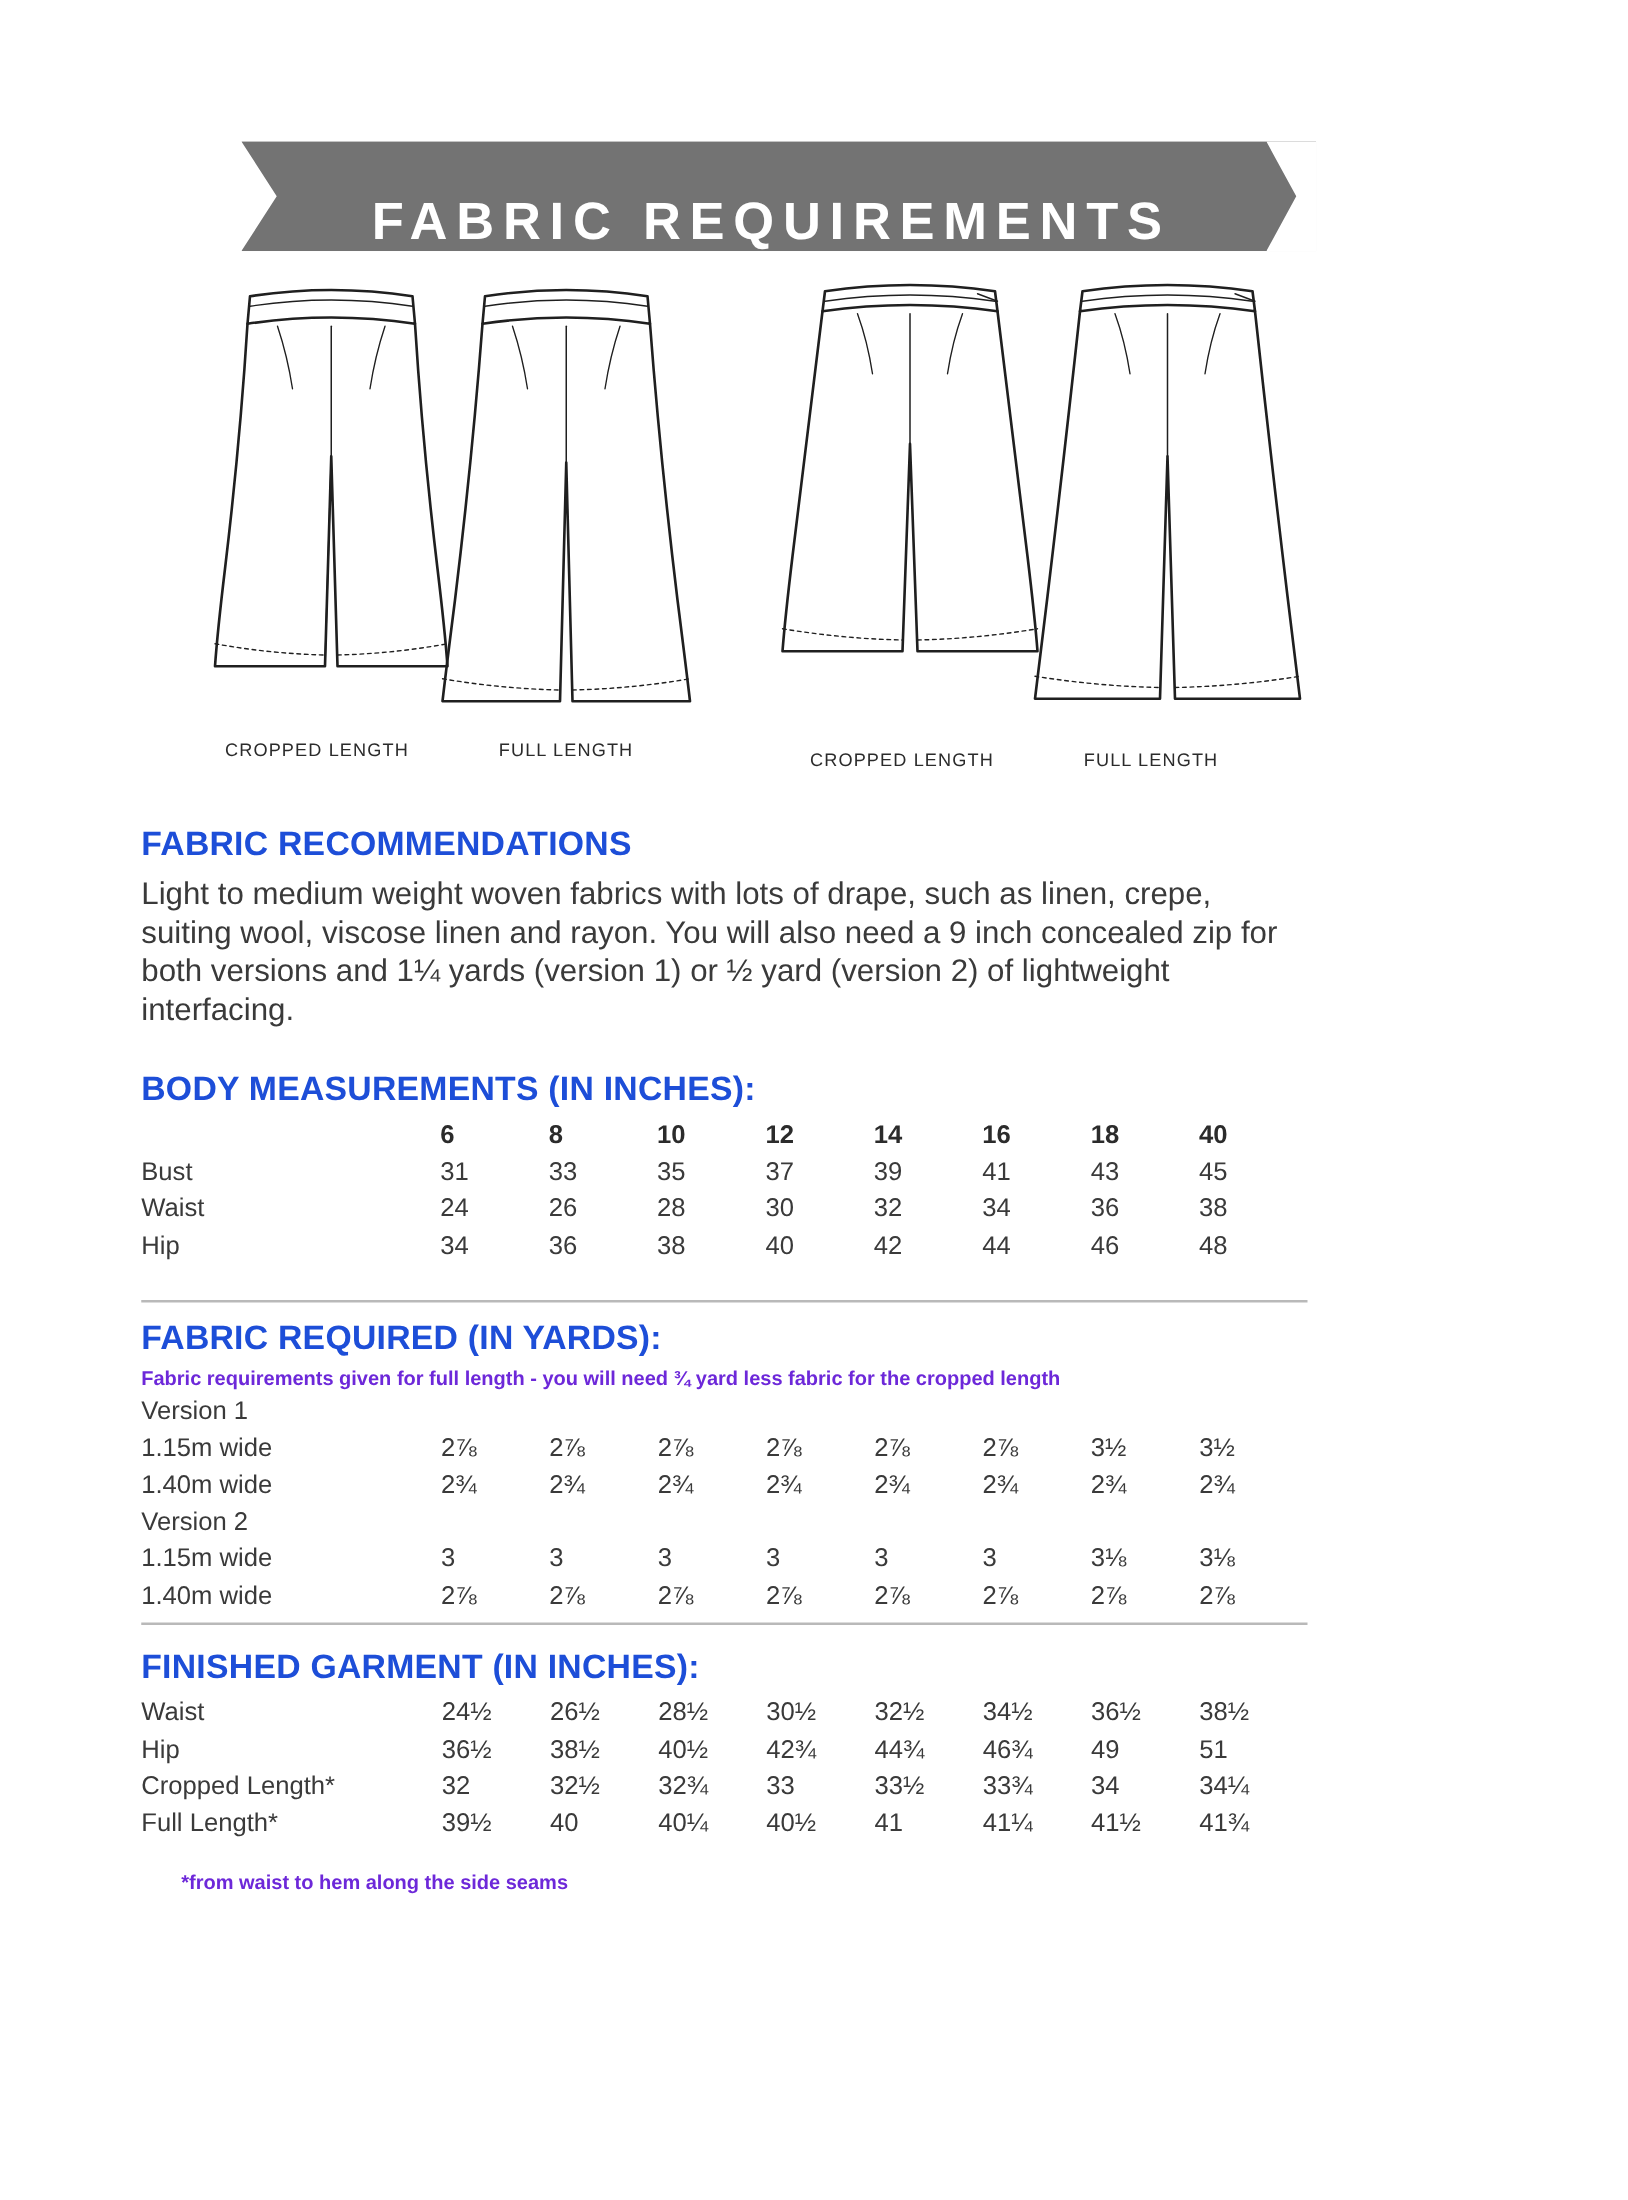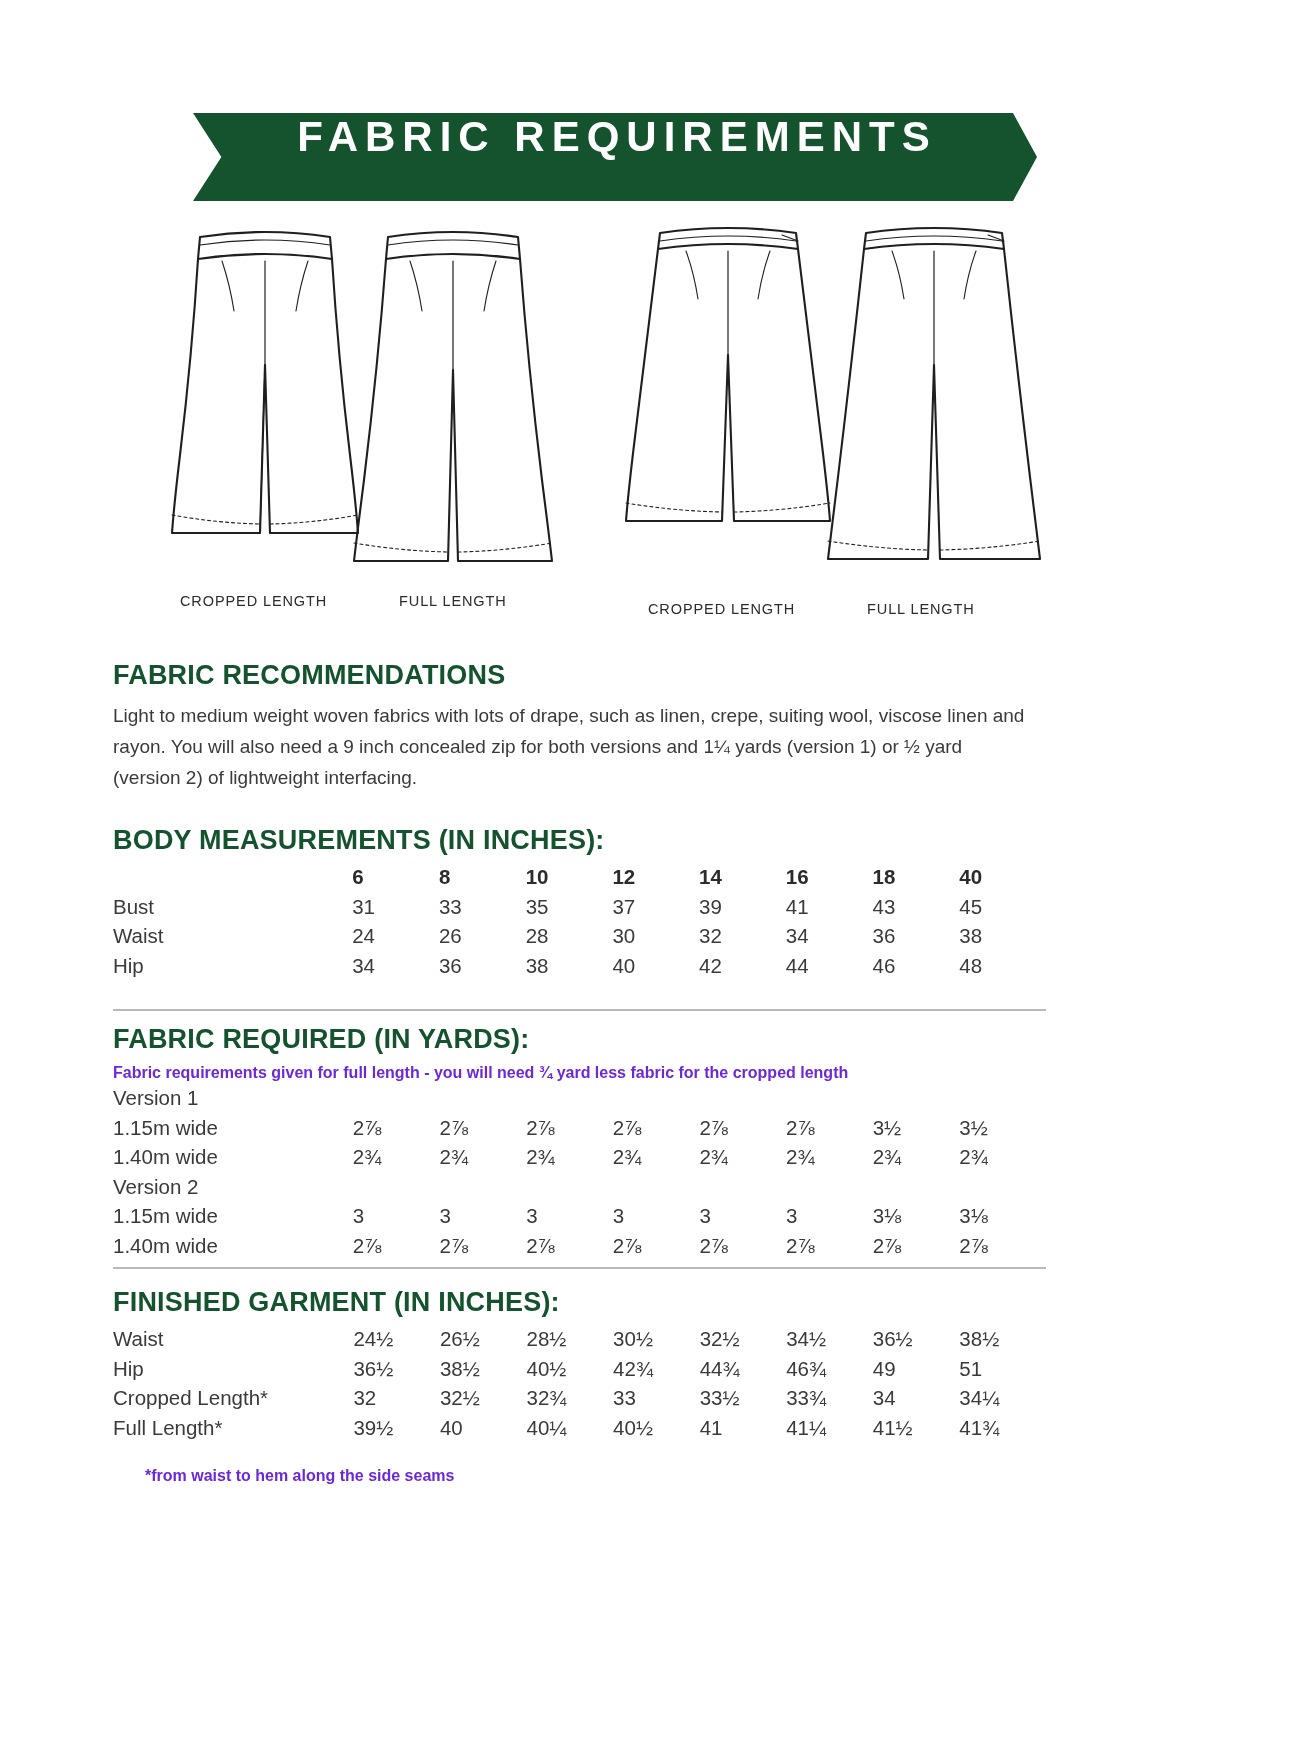--- a/index.html
+++ b/index.html
@@ -10,24 +10,24 @@
     color:#2b2b2b;
     position:relative;
     overflow:hidden;
   }
   .page { position:relative; width:1302px; height:1760px; }
 
   
   .banner-wrap { position:absolute; left:193px; top:113px; width:860px; height:88px; }
   .banner {
     width:100%; height:100%;
-    background:#14532d;
+    background:#737373;
     -webkit-clip-path: polygon(0 0, 100% 0, 100% 100%, 0 100%, 3.3% 50%);
     clip-path: polygon(0 0, 100% 0, 100% 100%, 0 100%, 3.3% 50%);
-    display:flex; align-items:flex-start; justify-content:center;
+    display:flex; align-items:flex-end; justify-content:center;
   }
   .banner-right {
     position:absolute; right:0; top:0; width:40px; height:88px;
     background:#ffffff;
     -webkit-clip-path: polygon(100% 0, 100% 100%, 0 100%, 60% 50%, 0 0);
     clip-path: polygon(100% 0, 100% 100%, 0 100%, 60% 50%, 0 0);
   }
   .banner-title {
     color:#ffffff;
     font-size:42px;
@@ -53,26 +53,26 @@
   }
 
   
   .content { position:absolute; left:113px; top:660px; width:940px; }
 
   h2.sec {
     font-size:27px;
     font-weight:bold;
     font-stretch:condensed;
     letter-spacing:0.2px;
-    color:#14532d;
+    color:#1d4ed8;
     margin:0 0 9px 0;
     white-space:nowrap;
   }
   p.body {
-    font-size:19px;
+    font-size:25px;
     line-height:31px;
     color:#3a3a3a;
     font-stretch:condensed;
     font-weight:300;
   }
   .rule { height:2px; background:#b9b9b9; width:933px; }
 
   table.grid { border-collapse:collapse; width:933px; font-stretch:condensed; }
   table.grid td, table.grid th {
     text-align:left;

